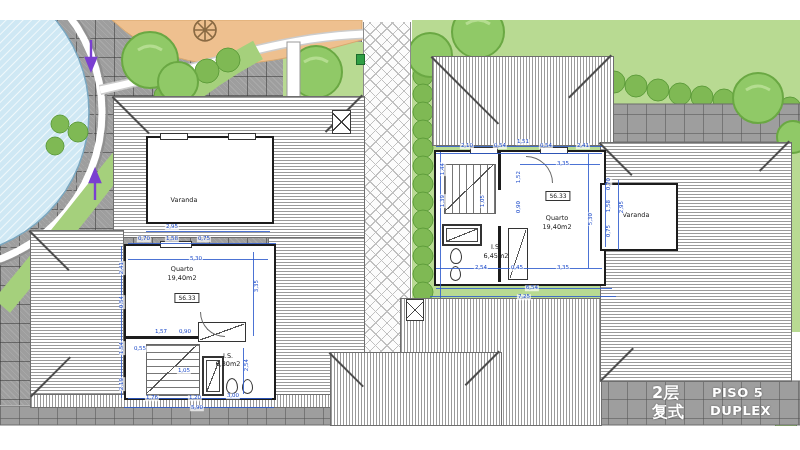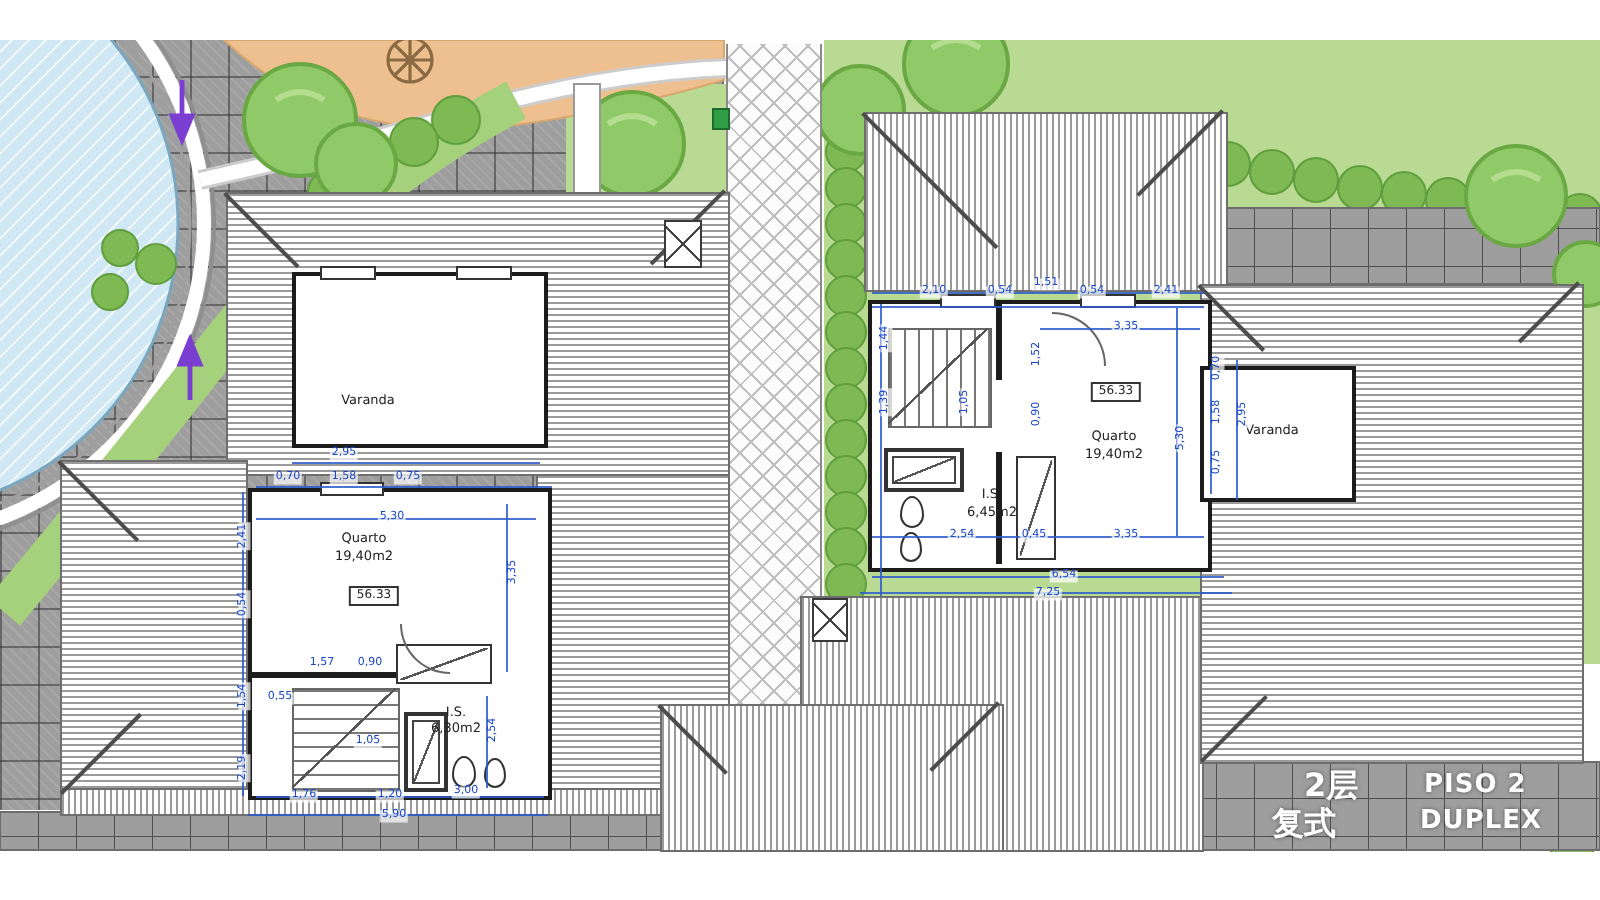--- a/index.html
+++ b/index.html
@@ -301,19 +301,19 @@
       <div class="lbl dim" style="left: 532px; top: 288px;">6,54</div>
       <div class="lbl dim" style="left: 524px; top: 297px;">7,25</div>
       <div class="lbl dim v" style="left: 609px; top: 184px;">0,70</div>
       <div class="lbl dim v" style="left: 609px; top: 206px;">1,58</div>
       <div class="lbl dim v" style="left: 622px; top: 207px;">2,95</div>
       <div class="lbl dim v" style="left: 609px; top: 231px;">0,75</div>
       <div class="lbl area-box" style="left: 558px; top: 196px;">56.33</div>
     </div>
 
   <div class="footer-txt cn" style="left:652px;top:385px;z-index:40;">2层</div>
-  <div class="footer-txt cn" style="left:636px;top:404px;z-index:40;">复式</div>
-  <div class="footer-txt pt" style="left:712px;top:386px;z-index:40;">PISO 2</div>
+  <div class="footer-txt cn" style="left:652px;top:404px;z-index:40;">复式</div>
+  <div class="footer-txt pt" style="left:712px;top:386px;z-index:40;">PISO 5</div>
   <div class="footer-txt pt" style="left:710px;top:404px;z-index:40;">DUPLEX</div>
 
   <div class="abs margin-strip" style="left:0;top:0;width:800px;height:20px;"></div>
   <div class="abs margin-strip" style="left:0;top:426px;width:800px;height:24px;"></div>
 </div>
 
 </body></html>

